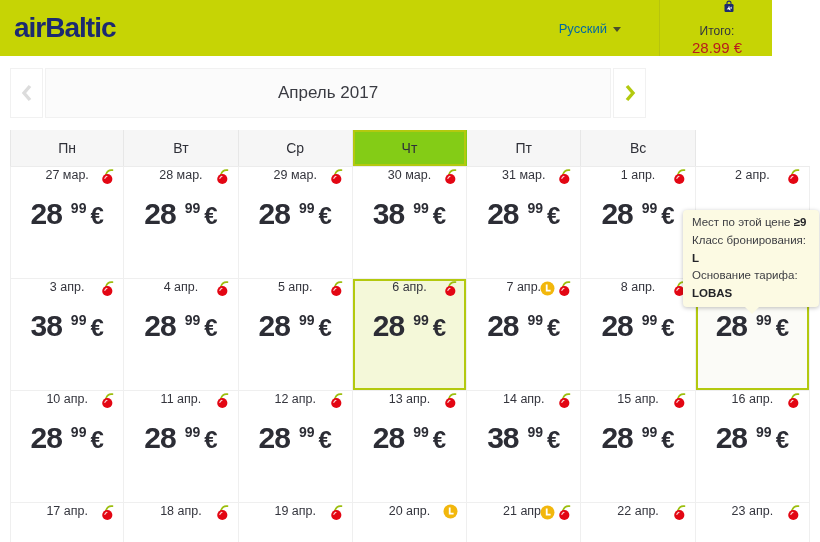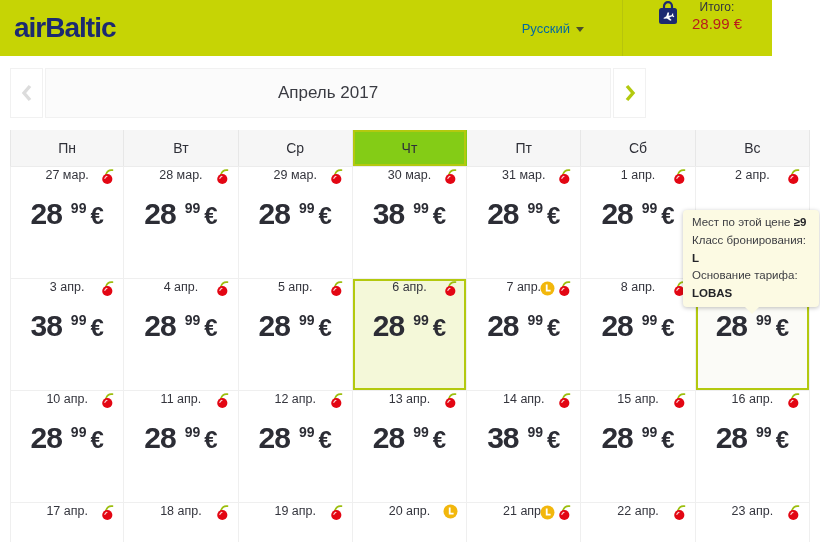--- a/index.html
+++ b/index.html
@@ -22,21 +22,21 @@
     display: flex; align-items: center; gap: 6px; font-size: 13px;
     color: #0369a1; margin-right: 38px; cursor: pointer;
   }
   .caret-down {
     width: 0; height: 0; border-left: 4px solid transparent;
     border-right: 4px solid transparent; border-top: 5px solid #4a4f2a;
     margin-top: 2px;
   }
   .total-section {
     height: 56px; border-left: 1px solid #b7c40c; display: flex;
-    align-items: flex-start; gap: 11px; padding: 0 30px 0 32px; cursor: pointer;
+    align-items: flex-end; gap: 11px; padding: 0 30px 0 32px; cursor: pointer; flex-direction: column;
   }
   .bag { width: 26px; height: 26px; }
   .total-texts { text-align: center; }
   .total-label { font-size: 12px; color: #30343f; margin-bottom: 1px; }
   .total-value { font-size: 15px; color: #b91c1c; }
   
   .monthbar {
     position: absolute; top: 68px; left: 10px; width: 636px; height: 50px;
     display: flex;
   }
@@ -130,21 +130,20 @@
   </div>
 </div>
 
 <div class="grid">
   <div class="dayrow" id="dayrow">
       <div class="dh">Пн</div>
       <div class="dh">Вт</div>
       <div class="dh">Ср</div>
       <div class="dh hl">Чт</div>
       <div class="dh">Пт</div>
-      <div class="dh">Сб</div>
       <div class="dh">Вс</div>
     </div>
   <div id="weeks">
       <div class="week">
         <div class="cell">
           <div class="daterow">
             <span class="date">27 мар.</span>
             <span class="icons">
               <svg width="14" height="17" viewBox="0 0 14 17">
                 <path d="M5 6.5 Q6.5 1.5 11.5 2.2" fill="none" stroke="#9cbe0d" stroke-width="1.7" stroke-linecap="round"></path>

